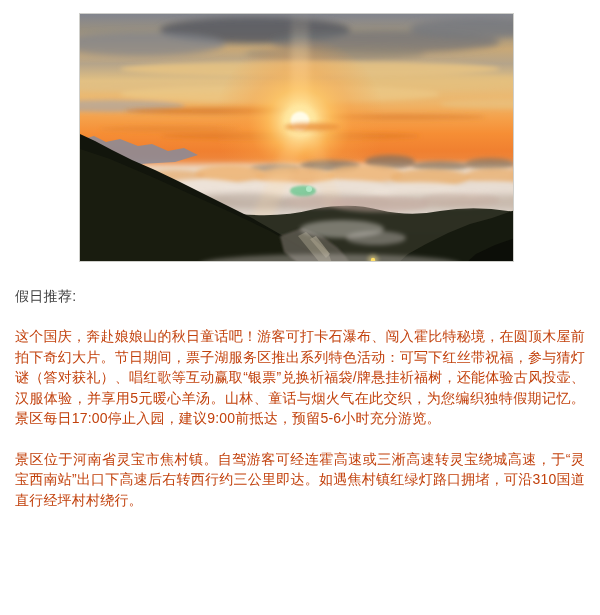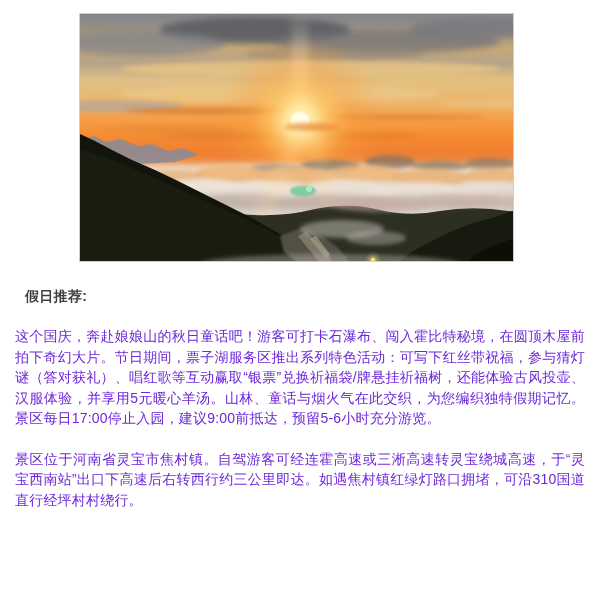--- a/index.html
+++ b/index.html
@@ -22,29 +22,29 @@
     overflow: hidden;
     background: #e8943c;
   }
   .hero svg { display: block; }
   .content {
     padding: 24px 15px 0 15px;
   }
   .sec-heading {
     font-size: 14px;
     line-height: 20px;
-    font-weight: bold;
+    font-weight: normal;
     color: #3f3f3f;
-    margin: 0 0 20px 10px;
+    margin: 0 0 20px 0;
     letter-spacing: 0.3px;
   }
   .sec-para {
     font-size: 14px;
     line-height: 20.5px;
-    color: #6d28d9;
+    color: #c2410c;
     margin: 0 0 20px 0;
     text-align: justify;
     letter-spacing: 0.2px;
     word-break: break-all;
   }
   section:last-child .sec-para { margin-bottom: 0; }
 </style>
 </head>
 <body>
 

